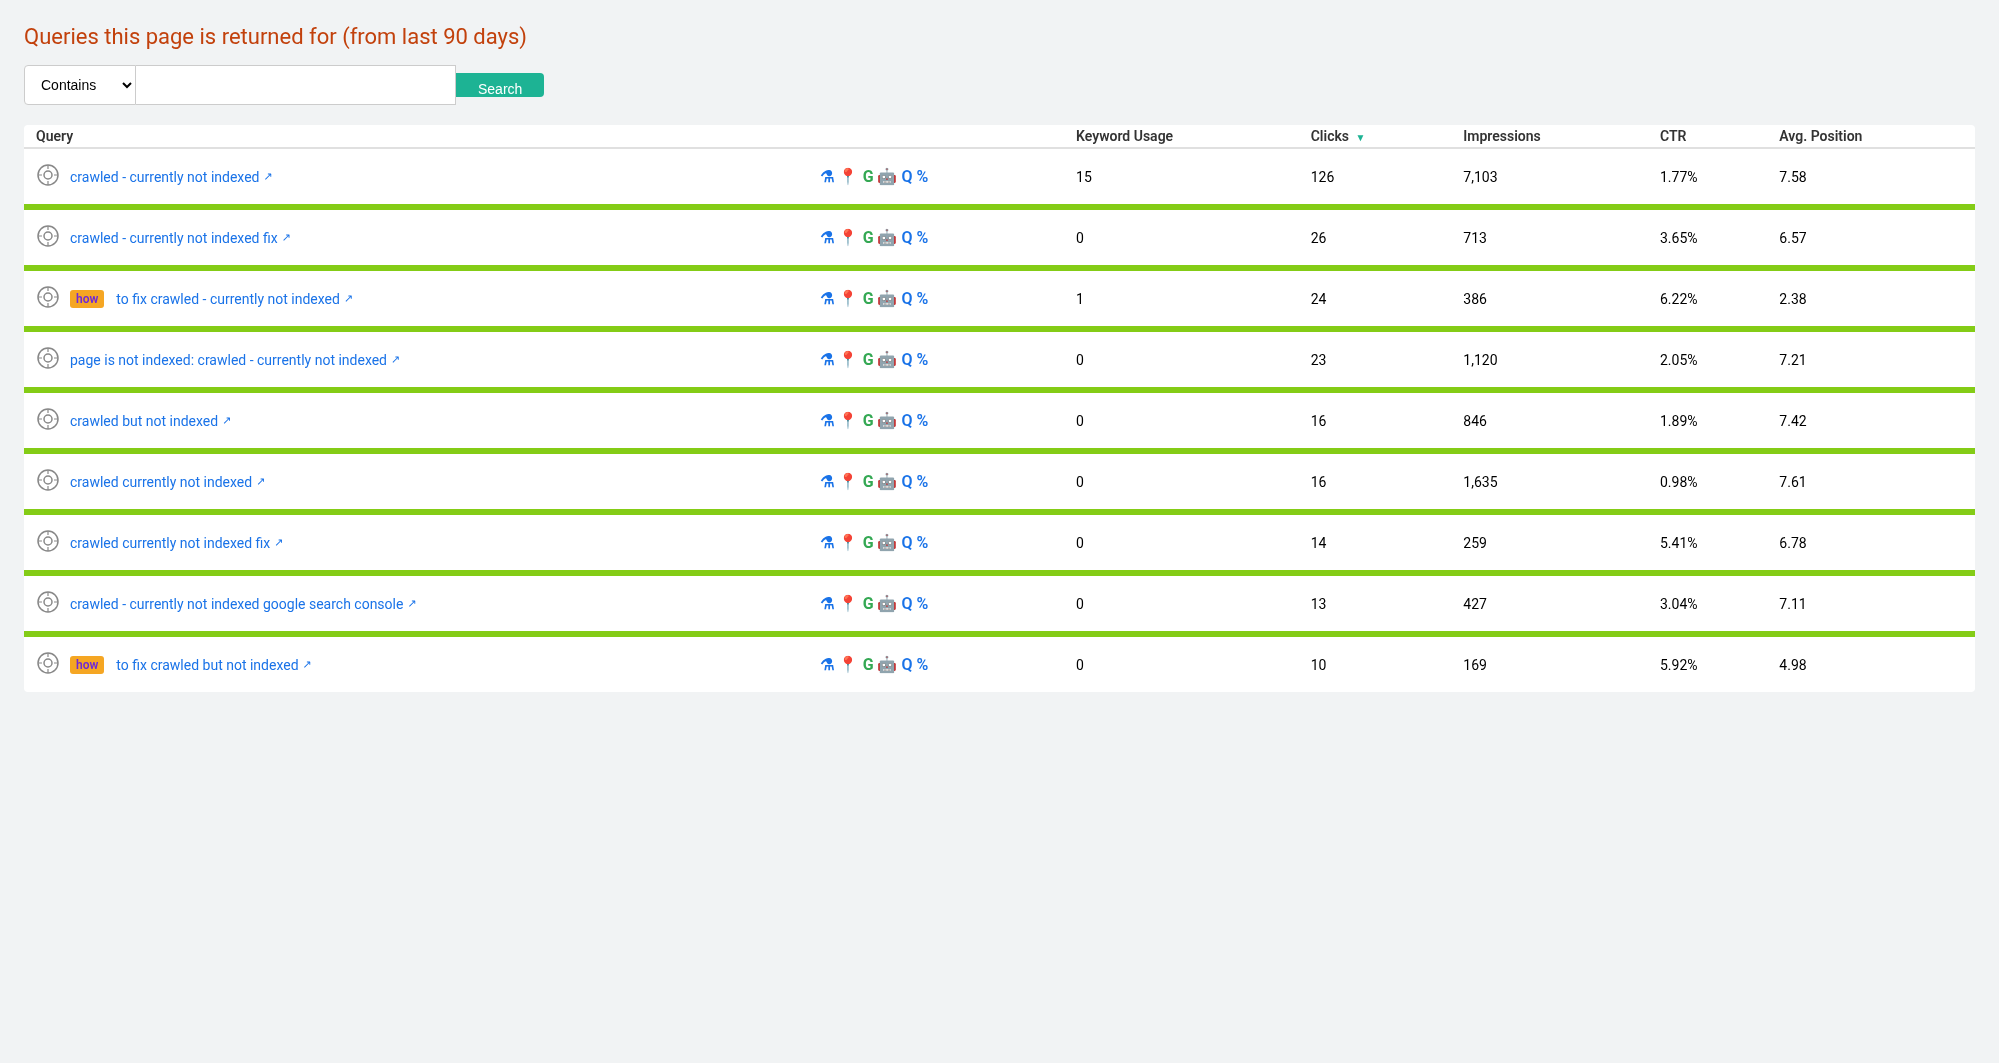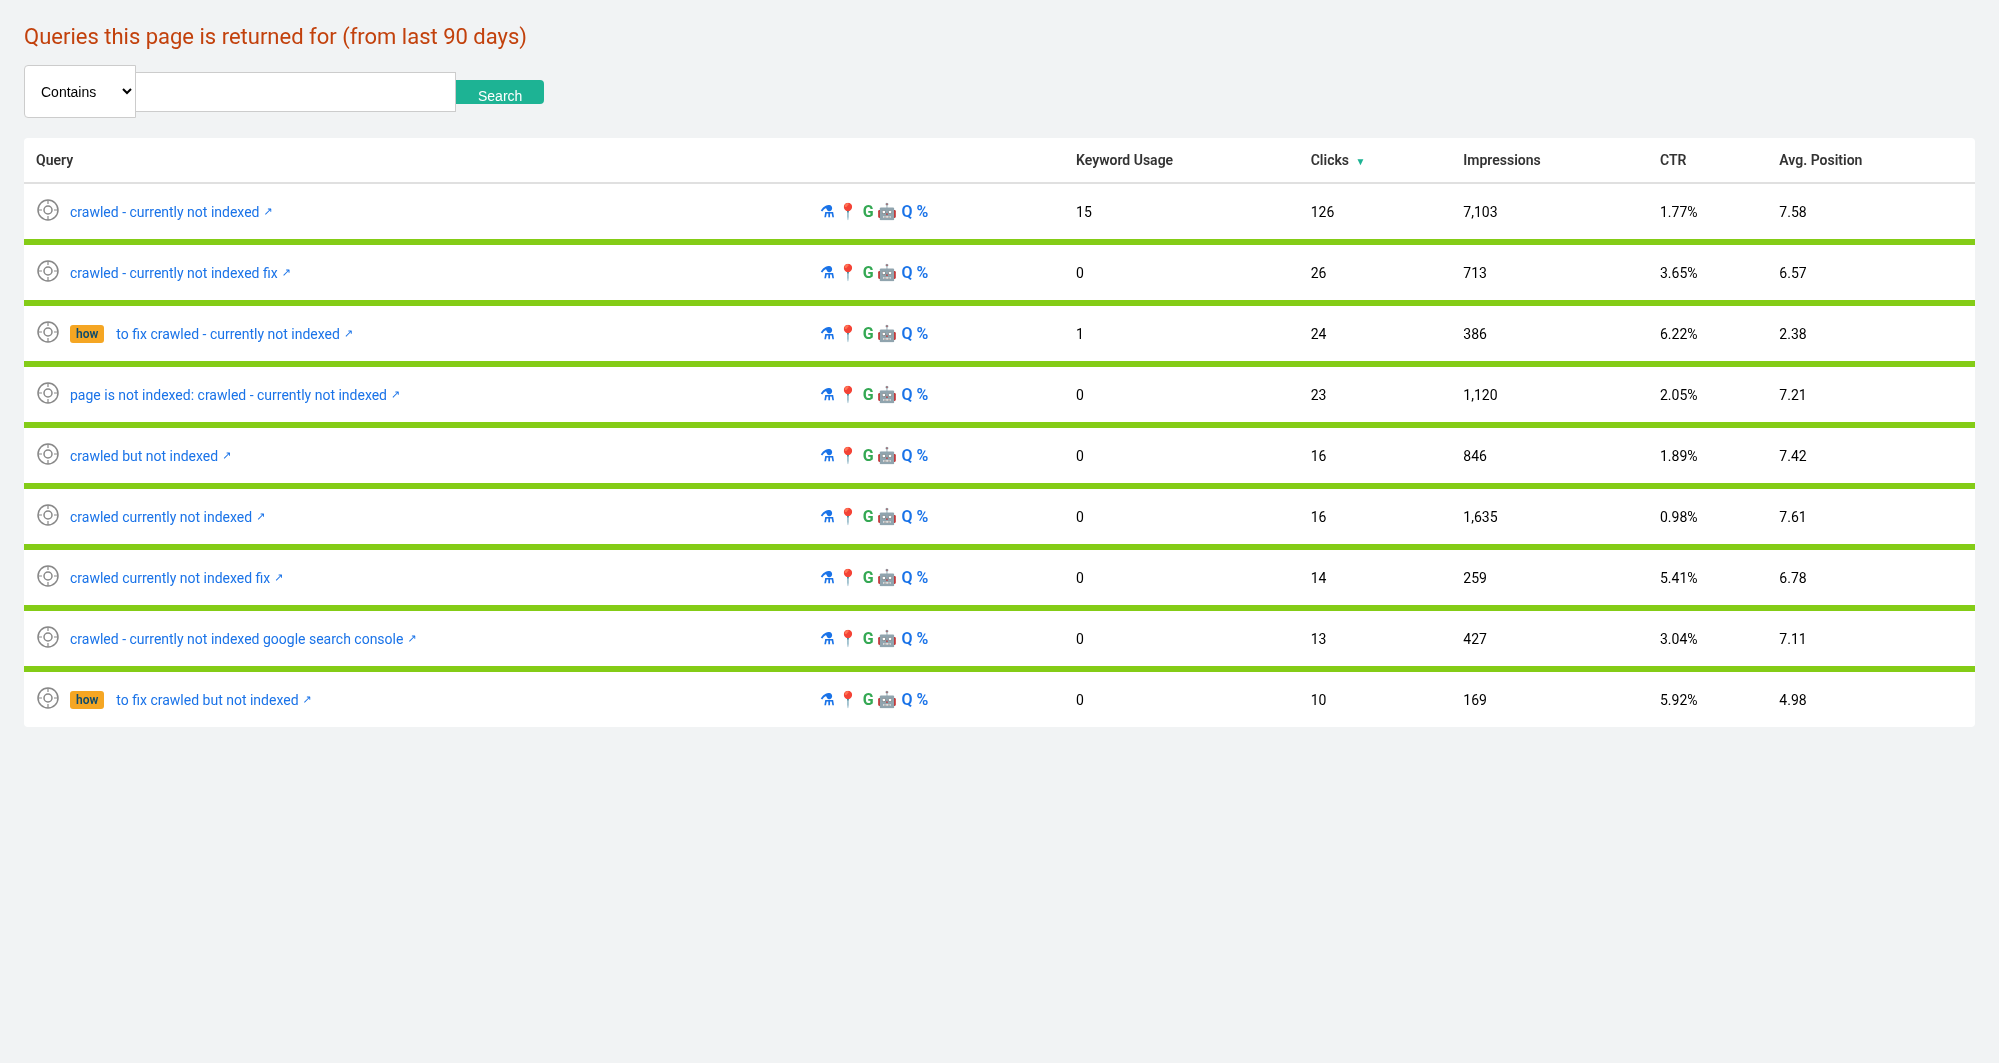--- a/index.html
+++ b/index.html
@@ -21,21 +21,21 @@
       align-items: center;
       margin-bottom: 20px;
       gap: 0;
     }
     .filter-select {
       border: 1px solid #ccc;
       border-radius: 4px 0 0 4px;
       padding: 8px 12px;
       font-size: 14px;
       background: #fff;
-      height: 53px;
+      height: 40px;
       cursor: pointer;
       outline: none;
     }
     .search-input {
       border: 1px solid #ccc;
       border-left: none;
       padding: 8px 12px;
       font-size: 14px;
       height: 40px;
       width: 320px;
@@ -75,21 +75,21 @@
       overflow: hidden;
     }
     table {
       width: 100%;
       border-collapse: collapse;
     }
     thead tr {
       border-bottom: 2px solid #e0e0e0;
     }
     th {
-      padding: 14px 12px;
+      padding: 3px 12px;
       text-align: left;
       font-weight: 600;
       color: #333;
       font-size: 14px;
       white-space: nowrap;
       margin-top: 32px;
     }
     th .sort-icon {
       color: #1db394;
       font-size: 10px;
@@ -125,21 +125,21 @@
       align-items: center;
       gap: 4px;
       white-space: nowrap;
     }
     .ext-link {
       font-size: 11px;
       color: #1a73e8;
     }
     .tag-how {
       background: #f5a623;
-      color: #0c4a6e;
+      color: #6d28d9;
       border-radius: 3px;
       padding: 2px 6px;
       font-size: 12px;
       font-weight: 600;
       margin-right: 2px;
     }
     .icons-cell {
       display: flex;
       align-items: center;
       gap: 4px;

